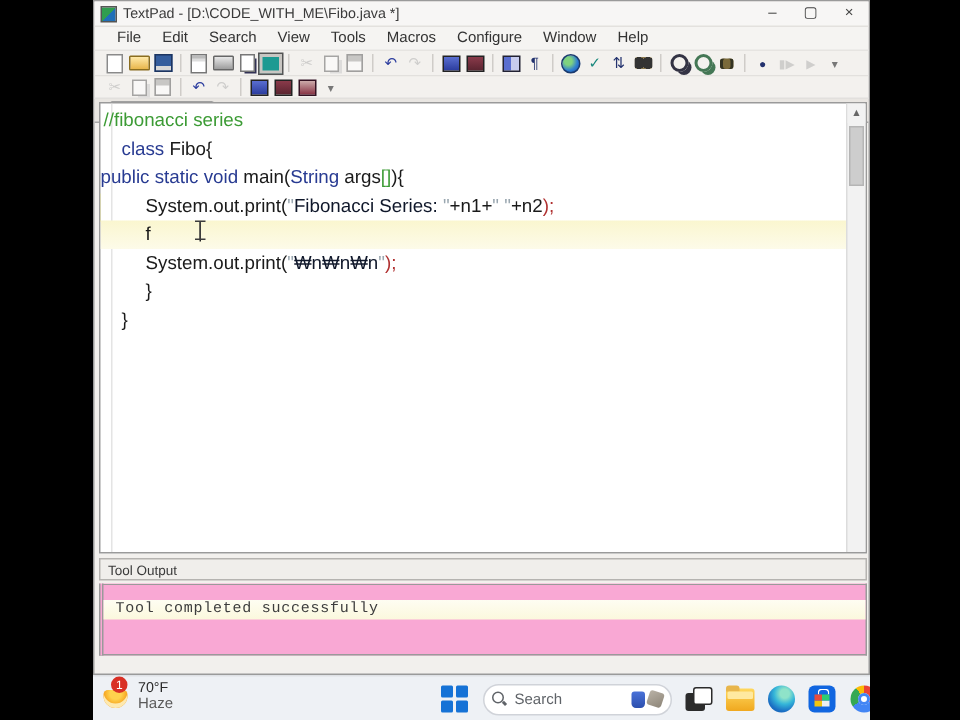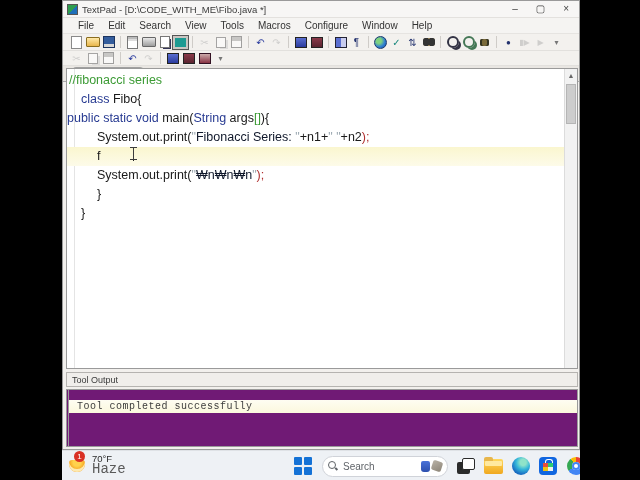--- a/index.html
+++ b/index.html
@@ -72,32 +72,32 @@
   .ibeam { position:absolute; left:62px; top:77px; width:9px; height:16px; }
   .ibeam::before { content:""; position:absolute; left:4px; top:2px; width:1px; height:12px; background:#3c3c3c; }
   .ibeam::after { content:""; position:absolute; left:1px; top:1px; width:7px; height:1px; background:#3c3c3c; box-shadow:0 12px 0 #3c3c3c; }
 
   .vscroll { position:absolute; right:0; top:0; bottom:0; width:13px; background:#f2f2f2; border-left:1px solid #dcdcdc; }
   .vs-up { height:13px; display:flex; align-items:center; justify-content:center; font-size:7px; color:#666; background:#f2f2f2; }
   .vs-thumb { position:absolute; left:1px; right:1px; top:15px; height:40px; background:#cdcdcd; border:1px solid #b5b5b5; }
 
   
   .tout-header { position:absolute; left:3px; top:371px; width:512px; height:15px; background:#f0eeeb; border:1px solid #b5b3b0; font-size:9px; color:#3a3a3a; display:flex; align-items:center; padding-left:5px; }
-  .tout-body { position:absolute; left:3px; top:388px; width:512px; height:58px; background:#701a75; border:1px solid #9a9a9a; border-left:3px double #9a9a9a; font-family:"Liberation Mono", monospace; font-size:10px; color:#3d3d3d; }
+  .tout-body { position:absolute; left:3px; top:388px; width:512px; height:48px; background:#f9a8d4; border:1px solid #9a9a9a; border-left:3px double #9a9a9a; font-family:"Liberation Mono", monospace; font-size:10px; color:#3d3d3d; }
   .tout-line { margin-top:10px; padding-left:8px; background:linear-gradient(#fefdf2,#fbf8dd); height:13px; line-height:13px; letter-spacing:.5px; }
 
   
   .taskbar { position:absolute; left:0; top:450px; width:518px; height:30px; background:#eef1f5; border-top:1px solid #dfe2e6; }
   .widget { position:absolute; left:6px; top:2px; display:flex; align-items:center; gap:4px; }
   .weather-ic { position:relative; width:20px; height:20px; }
   .weather-sun { position:absolute; left:1px; top:6px; width:16px; height:12px; background:radial-gradient(circle at 50% 20%, #ffd24d 30%, #f2920f 75%); border-radius:3px 3px 8px 8px; box-shadow:inset 0 -3px 0 #fde9b0; }
   .badge { position:absolute; left:6px; top:-3px; min-width:11px; height:11px; background:#d93025; border-radius:6px; color:#fff; font-size:8px; line-height:11px; text-align:center; padding:0 2px; }
   .weather-txt { display:flex; flex-direction:column; justify-content:center; }
   .w-temp { font-size:9.5px; color:#2b2b2b; line-height:11px; }
-  .w-cond { font-size:14px; color:#5a5a5a; line-height:11px;font-family:Liberation Mono, monospace; }
+  .w-cond { font-size:10px; color:#5a5a5a; line-height:11px; }
 
   .tb-center { position:absolute; left:232px; top:0; height:30px; display:flex; align-items:center; gap:9px; }
   .start { width:19px; height:19px; display:grid; grid-template-columns:8px 8px; grid-template-rows:8px 8px; gap:2px; }
   .start div { background:#1572d6; border-radius:1px; }
   .searchpill { width:126px; height:21px; background:#fff; border:1px solid #d0d3d9; border-radius:11px; display:flex; align-items:center; padding:0 5px; gap:5px; }
   .mag { width:10px; height:10px; position:relative; flex:0 0 auto; }
   .mag::before { content:""; position:absolute; left:0; top:0; width:6px; height:6px; border:1.5px solid #5f6368; border-radius:50%; }
   .mag::after { content:""; position:absolute; left:7px; top:7px; width:3px; height:1.5px; background:#5f6368; transform:rotate(45deg); }
   .search-txt { font-size:10px; color:#5f6368; flex:1; }
   .doodle { display:flex; gap:2px; }

